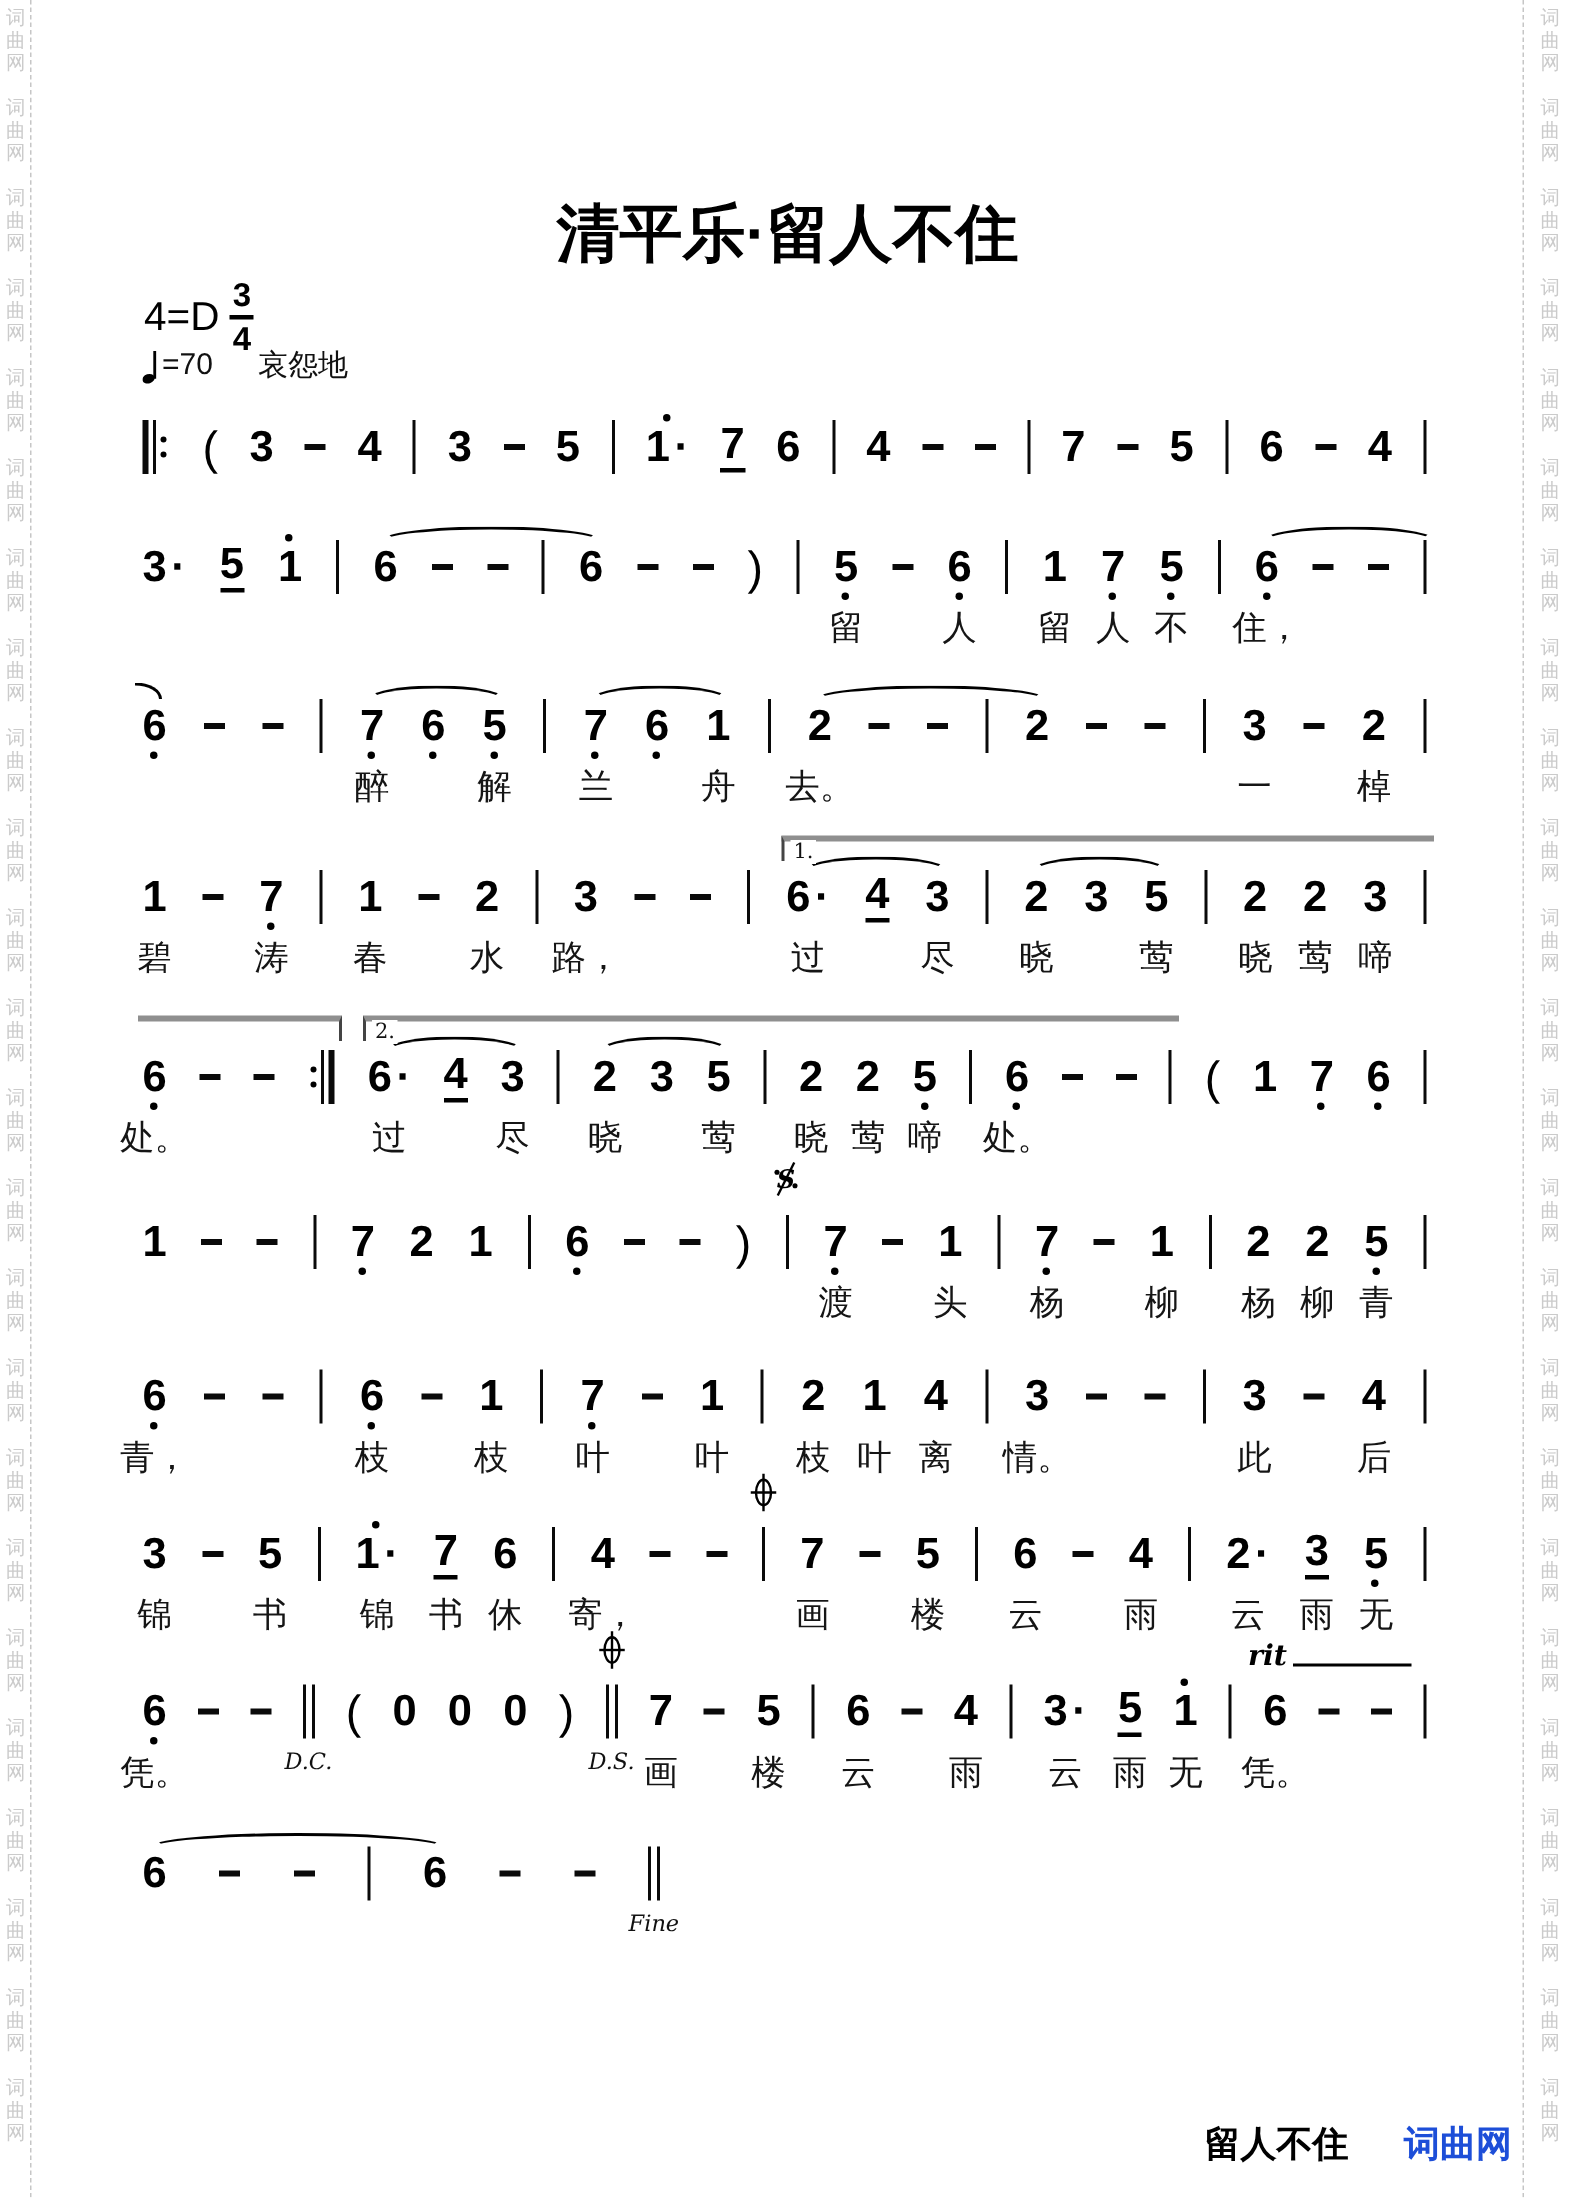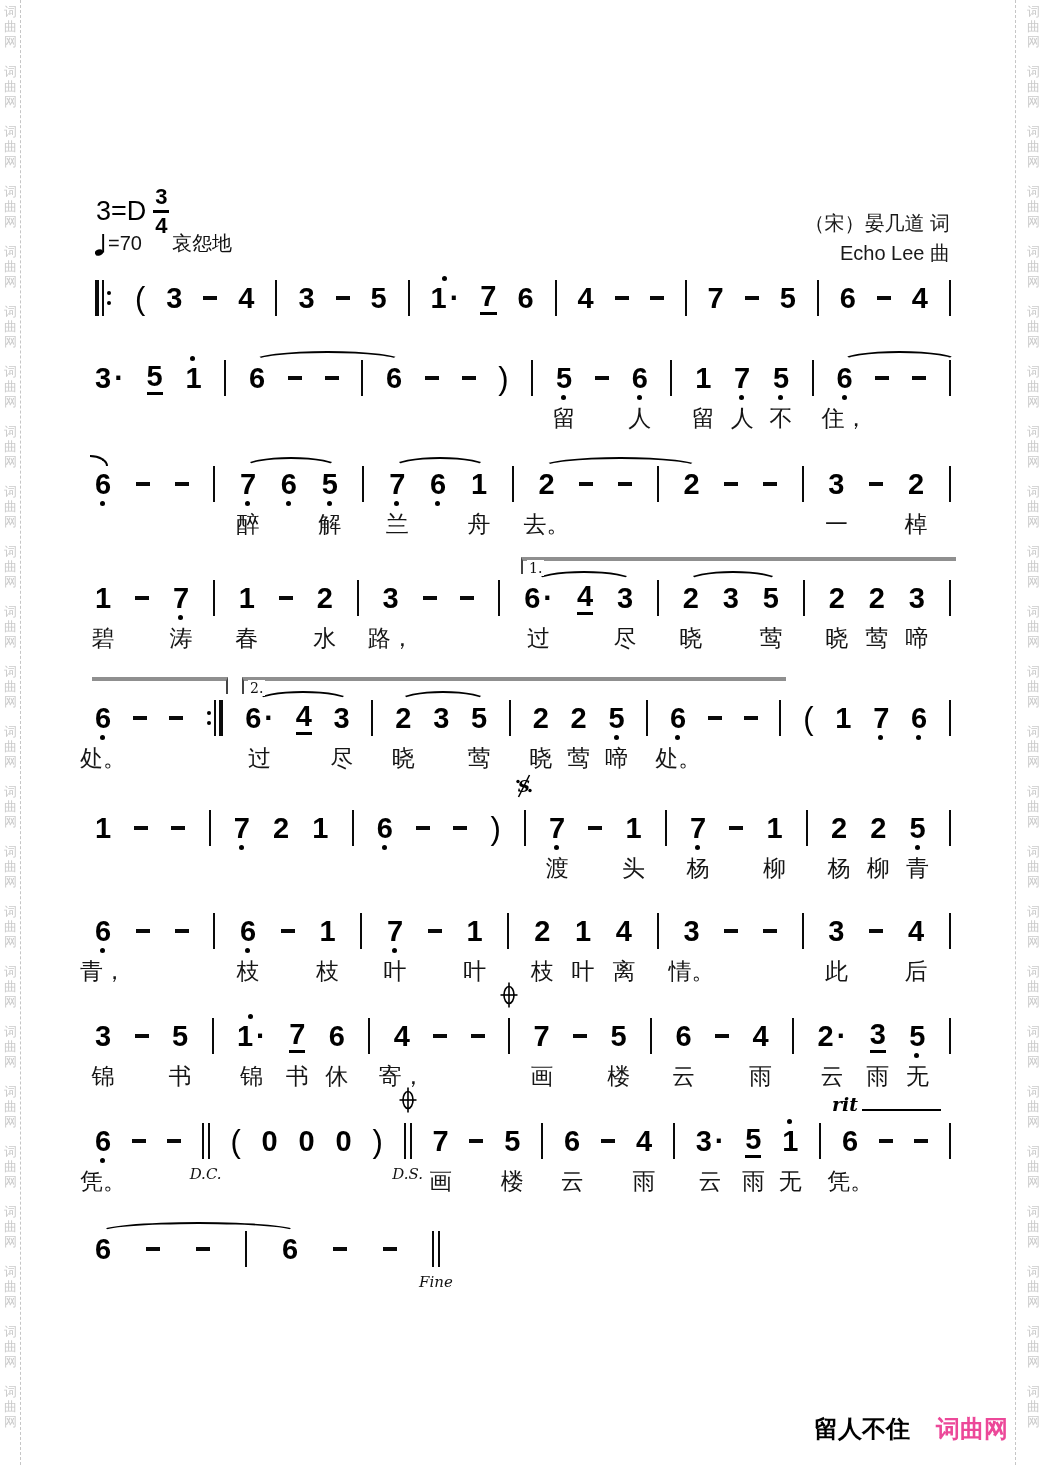--- a/index.html
+++ b/index.html
@@ -309,43 +309,40 @@
         <div>网</div>
       </div>
       <div class="sgroup">
         <div>词</div>
         <div>曲</div>
         <div>网</div>
       </div>
     </div>
 
 
+  <div class="title">清平乐·留人不住</div>
 
   <div class="keysig">
-    <span>3=D</span>
+    <span>4=D</span>
     <span class="frac">
       <span>3</span>
       <span class="fbar"></span>
       <span>4</span>
     </span>
   </div>
 
   <div class="tempo">
     <svg width="11" height="26" viewBox="0 0 11 26">
       <ellipse cx="4" cy="21.5" rx="4.2" ry="3.1" transform="rotate(-18 4 21.5)" fill="#000"></ellipse>
       <rect x="7.2" y="3" width="1.9" height="18.5" fill="#000"></rect>
     </svg>
     <span>=70</span>
     <span class="mood">哀怨地</span>
   </div>
 
-  <div class="credits">
-    <div>（宋）晏几道 词</div>
-    <div>Echo Lee 曲</div>
-  </div>
 
   <div id="score">
       <div class="line" style="top: 0px; width: 856px;">
         <div class="toks">
           <div class="tok">
             <div class="glyph">
               <div class="bl w"></div>
               <div class="bl" style="margin-left:3px"></div>
               <div class="cdots">
                 <i></i>
@@ -1699,16 +1696,16 @@
             </div>
             <div class="bel">Fine</div>
           </div>
         </div>
         <div class="arc" style="left: 5px; width: 193px;"></div>
       </div>
     </div>
 
   <div class="footer">
     <span style="color:#000;">留人不住</span>
-    <span id="source-site" style="color: #ec4899;">词曲网</span>
+    <span id="source-site" style="color: #1d4ed8; margin-left: 11px;">词曲网</span>
   </div>
 
 </div>
 
 </body></html>

